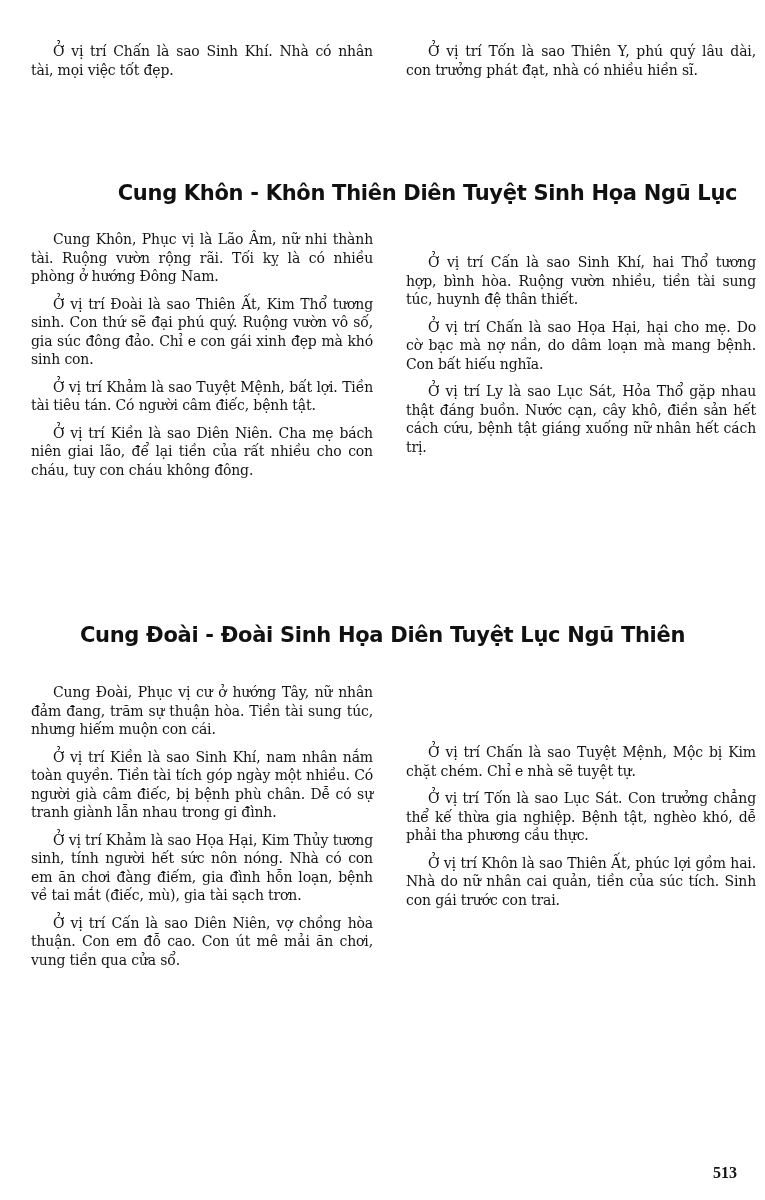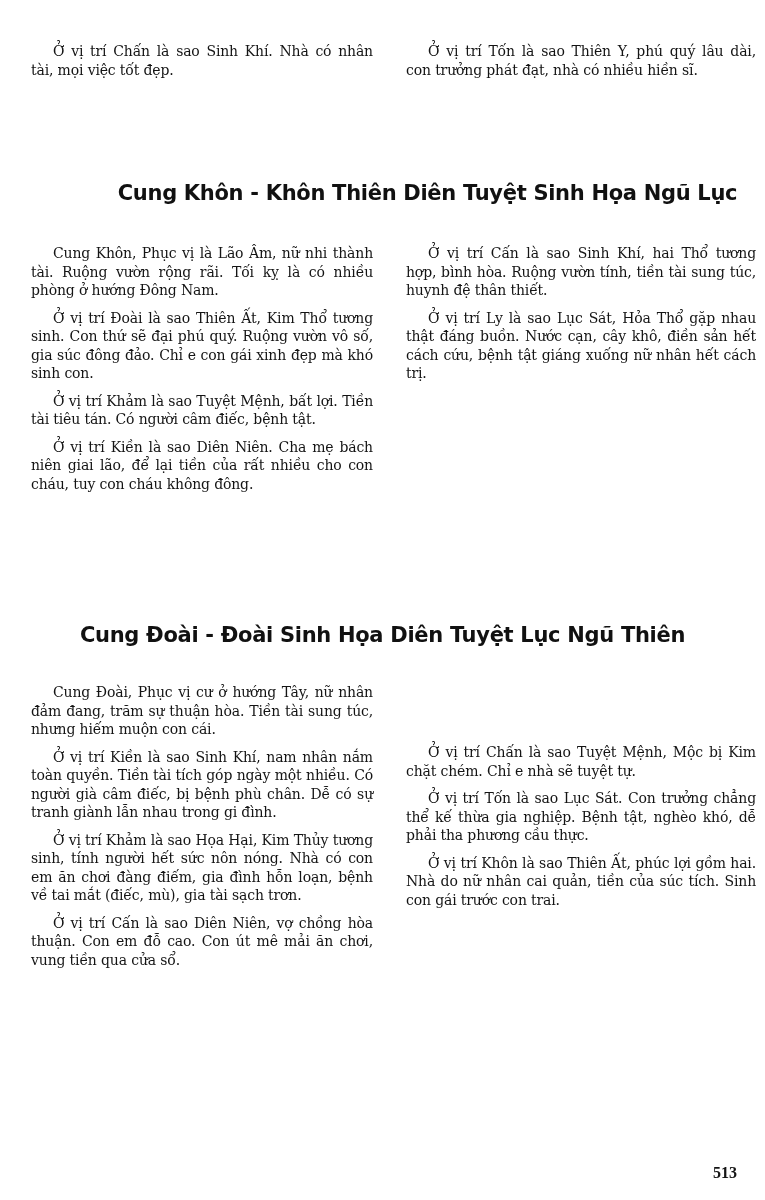--- a/index.html
+++ b/index.html
@@ -68,29 +68,30 @@
   <div class="cols" style="top:42px;">
     <div class="col">
       <p class="para">Ở vị trí Chấn là sao Sinh Khí. Nhà có nhân tài, mọi việc tốt đẹp.</p>
     </div>
     <div class="col right">
       <p class="para">Ở vị trí Tốn là sao Thiên Y, phú quý lâu dài, con trưởng phát đạt, nhà có nhiều hiền sĩ.</p>
     </div>
   </div>
 
   <h2 class="heading" style="top:181px; margin:0;padding-left:45px;">Cung Khôn - Khôn Thiên Diên Tuyệt Sinh Họa Ngũ Lục</h2>
-  <div class="cols" style="top:244px;">
+  <div class="cols" style="top:230px;align-items:center;">
     <div class="col">
       <p class="para">Cung Khôn, Phục vị là Lão Âm, nữ nhi thành tài. Ruộng vườn rộng rãi. Tối kỵ là có nhiều phòng ở hướng Đông Nam.</p>
       <p class="para">Ở vị trí Đoài là sao Thiên Ất, Kim Thổ tương sinh. Con thứ sẽ đại phú quý. Ruộng vườn vô số, gia súc đông đảo. Chỉ e con gái xinh đẹp mà khó sinh con.</p>
       <p class="para">Ở vị trí Khảm là sao Tuyệt Mệnh, bất lợi. Tiền tài tiêu tán. Có người câm điếc, bệnh tật.</p>
       <p class="para">Ở vị trí Kiền là sao Diên Niên. Cha mẹ bách niên giai lão, để lại tiền của rất nhiều cho con cháu, tuy con cháu không đông.</p>
     </div>
     <div class="col right">
-      <p class="para">Ở vị trí Cấn là sao Sinh Khí, hai Thổ tương hợp, bình hòa. Ruộng vườn tính, tiền tài sung túc, huynh đệ thân thiết.</p>
+      <p class="para">Ở vị trí Cấn là sao Sinh Khí, hai Thổ tương hợp, bình hòa. Ruộng vườn nhiều, tiền tài sung túc, huynh đệ thân thiết.</p>
+      <p class="para">Ở vị trí Chấn là sao Họa Hại, hại cho mẹ. Do cờ bạc mà nợ nần, do dâm loạn mà mang bệnh. Con bất hiếu nghĩa.</p>
       <p class="para">Ở vị trí Ly là sao Lục Sát, Hỏa Thổ gặp nhau thật đáng buồn. Nước cạn, cây khô, điền sản hết cách cứu, bệnh tật giáng xuống nữ nhân hết cách trị.</p>
     </div>
   </div>
 
   <h2 class="heading" style="top:623px; margin:0;">Cung Đoài - Đoài Sinh Họa Diên Tuyệt Lục Ngũ Thiên</h2>
   <div class="cols" style="top:683px;align-items:center;">
     <div class="col">
       <p class="para">Cung Đoài, Phục vị cư ở hướng Tây, nữ nhân đảm đang, trăm sự thuận hòa. Tiền tài sung túc, nhưng hiếm muộn con cái.</p>
       <p class="para">Ở vị trí Kiền là sao Sinh Khí, nam nhân nắm toàn quyền. Tiền tài tích góp ngày một nhiều. Có người già câm điếc, bị bệnh phù chân. Dễ có sự tranh giành lẫn nhau trong gi đình.</p>
       <p class="para">Ở vị trí Khảm là sao Họa Hại, Kim Thủy tương sinh, tính người hết sức nôn nóng. Nhà có con em ăn chơi đàng điếm, gia đình hỗn loạn, bệnh về tai mắt (điếc, mù), gia tài sạch trơn.</p>

